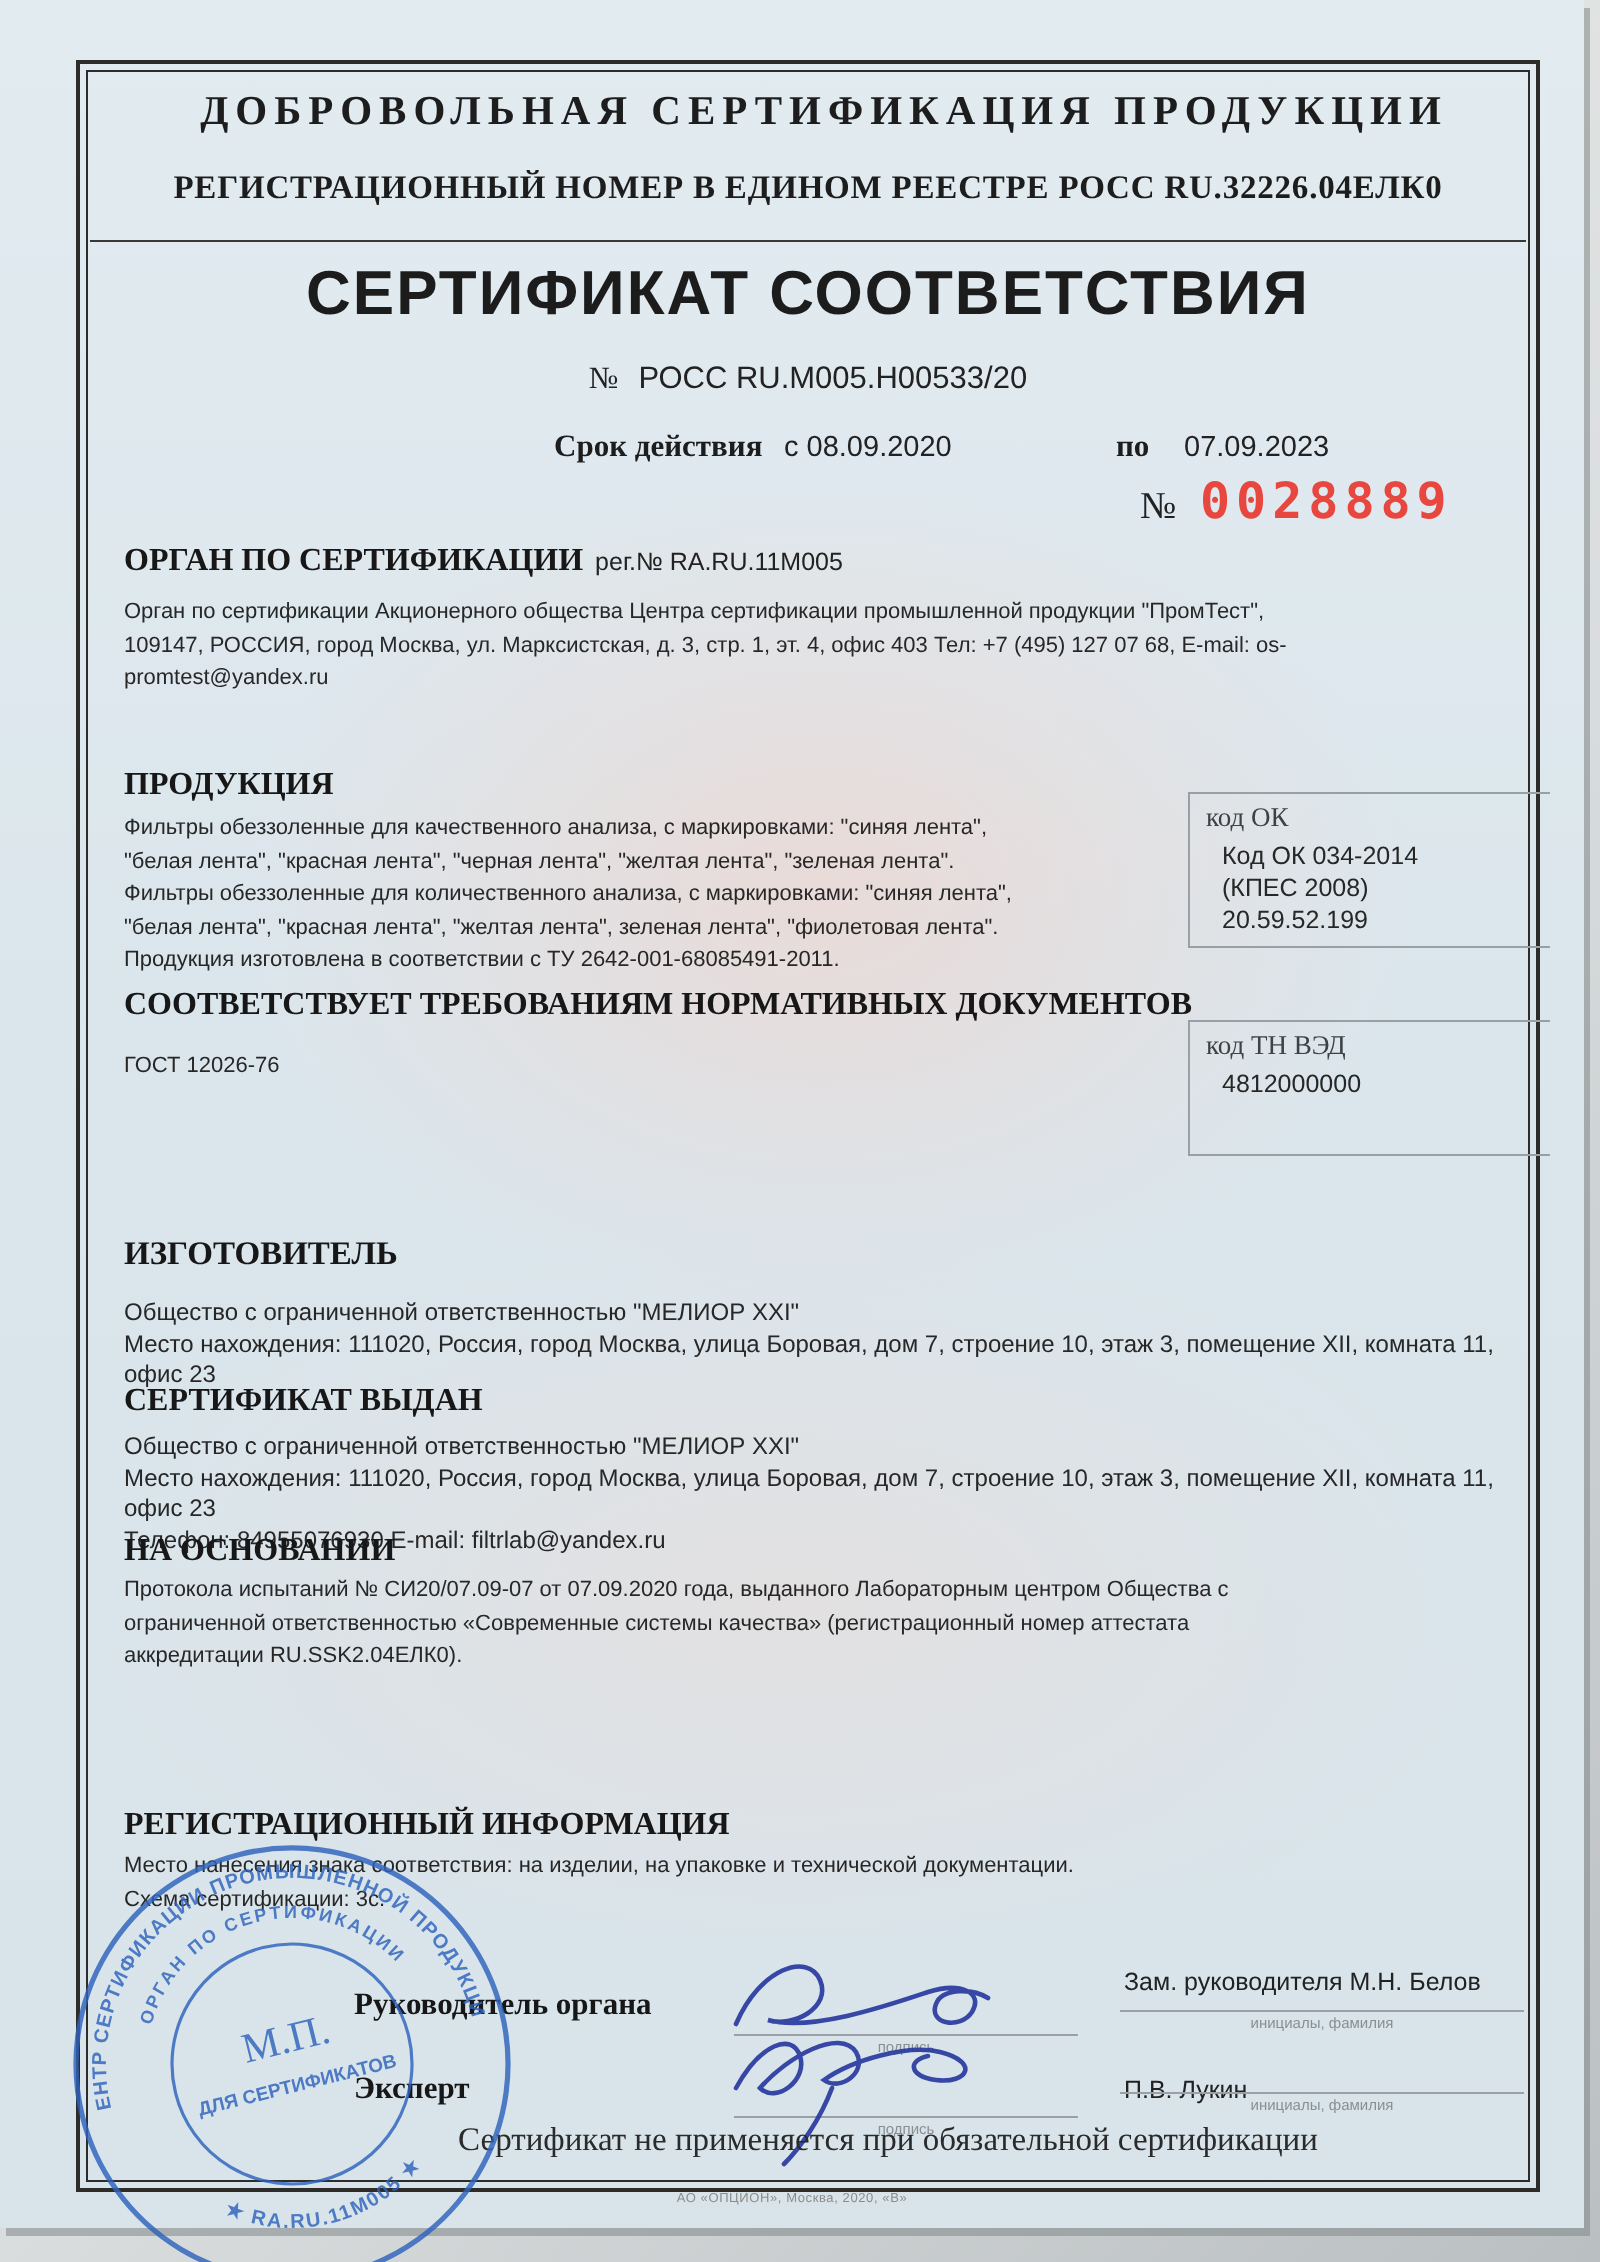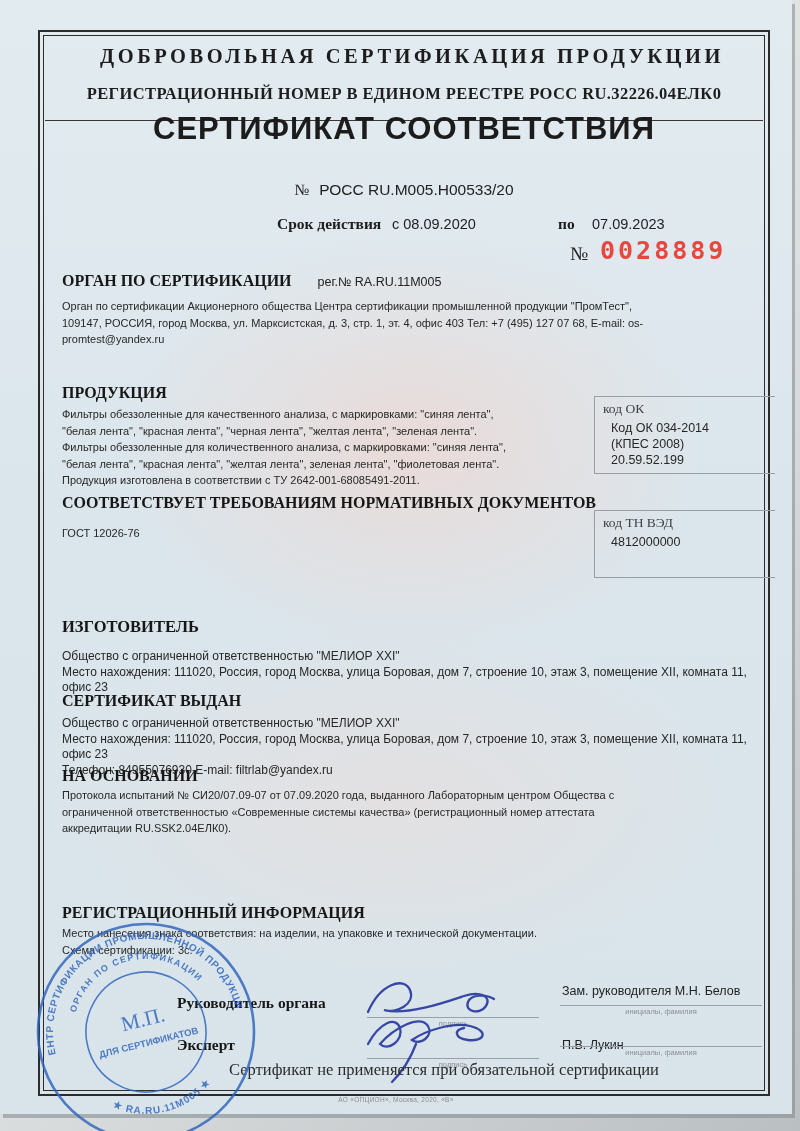--- a/index.html
+++ b/index.html
@@ -26,32 +26,32 @@
     border:1px solid #2e2c28;
   }
   .content{position:absolute;left:0;top:0;right:0;bottom:0;}
   .abs{position:absolute;}
   .ctr{left:0;right:0;text-align:center;}
   .serif{font-family:"Liberation Serif",serif;}
   .sans{font-family:"Liberation Sans",sans-serif;}
   .top-title{top:13px;font-weight:bold;font-size:20.5px;letter-spacing:3.5px;color:#1d1d1d;padding-left:16px;}
   .registry-line{top:52px;font-weight:bold;font-size:16.5px;letter-spacing:.4px;color:#1d1d1d;}
   .hdr-divider{top:88px;left:5px;right:5px;border-top:1.5px solid #3a3834;height:0;}
-  .cert-title{top:79px;font-weight:bold;font-size:31px;letter-spacing:1px;color:#1c1c1c;}
+  .cert-title{top:97px;font-weight:bold;font-size:31px;letter-spacing:1px;color:#1c1c1c;}
   .cert-no{top:149px;font-size:15.5px;color:#222;}
   .cert-no .no-sym{font-family:"Liberation Serif",serif;margin-right:10px;}
   .validity-label{left:237px;top:183px;font-weight:bold;font-size:15.5px;color:#1d1d1d;}
   .validity-from{left:352px;top:184px;font-size:14.5px;color:#222;}
   .validity-to-prefix{left:518px;top:183px;font-weight:bold;font-size:15.5px;color:#1d1d1d;}
   .validity-to{left:552px;top:184px;font-size:14.5px;color:#222;}
   .blank-no-sym{left:530px;top:211px;font-size:19px;color:#222;}
   .blank-no{left:560px;top:204px;font-family:"DejaVu Sans Mono","Liberation Mono",monospace;
     font-weight:bold;font-size:25px;letter-spacing:3px;}
   .sec-head{font-family:"Liberation Serif",serif;font-weight:bold;font-size:16px;color:#171717;white-space:nowrap;}
-  .reg-no{font-family:"Liberation Sans",sans-serif;font-weight:normal;font-size:12.5px;margin-left:26px;color:#222;}
+  .reg-no{font-family:"Liberation Sans",sans-serif;font-weight:normal;font-size:12.5px;margin-left:6px;color:#222;}
   .body-txt{font-size:11px;line-height:16.5px;color:#272727;}
   .body-txt span{display:block;}
   .code-box{border-top:1px solid #989fa5;border-left:1px solid #989fa5;border-bottom:1px solid #989fa5;
     padding:4px 6px 4px 8px;}
   .code-box .code-label{font-family:"Liberation Serif",serif;font-size:13.5px;color:#3c4246;}
   .code-box .code-val{font-size:12.5px;line-height:16px;color:#272727;margin:3px 0 0 8px;}
   .code-box .code-val span{display:block;}
   .sig-label{font-family:"Liberation Serif",serif;font-weight:bold;font-size:15.5px;color:#171717;}
   .sig-line{border-top:1px solid #9aa0a5;height:0;}
   .sig-caption{font-size:7.5px;color:#8a8f94;text-align:center;margin-top:1px;}

